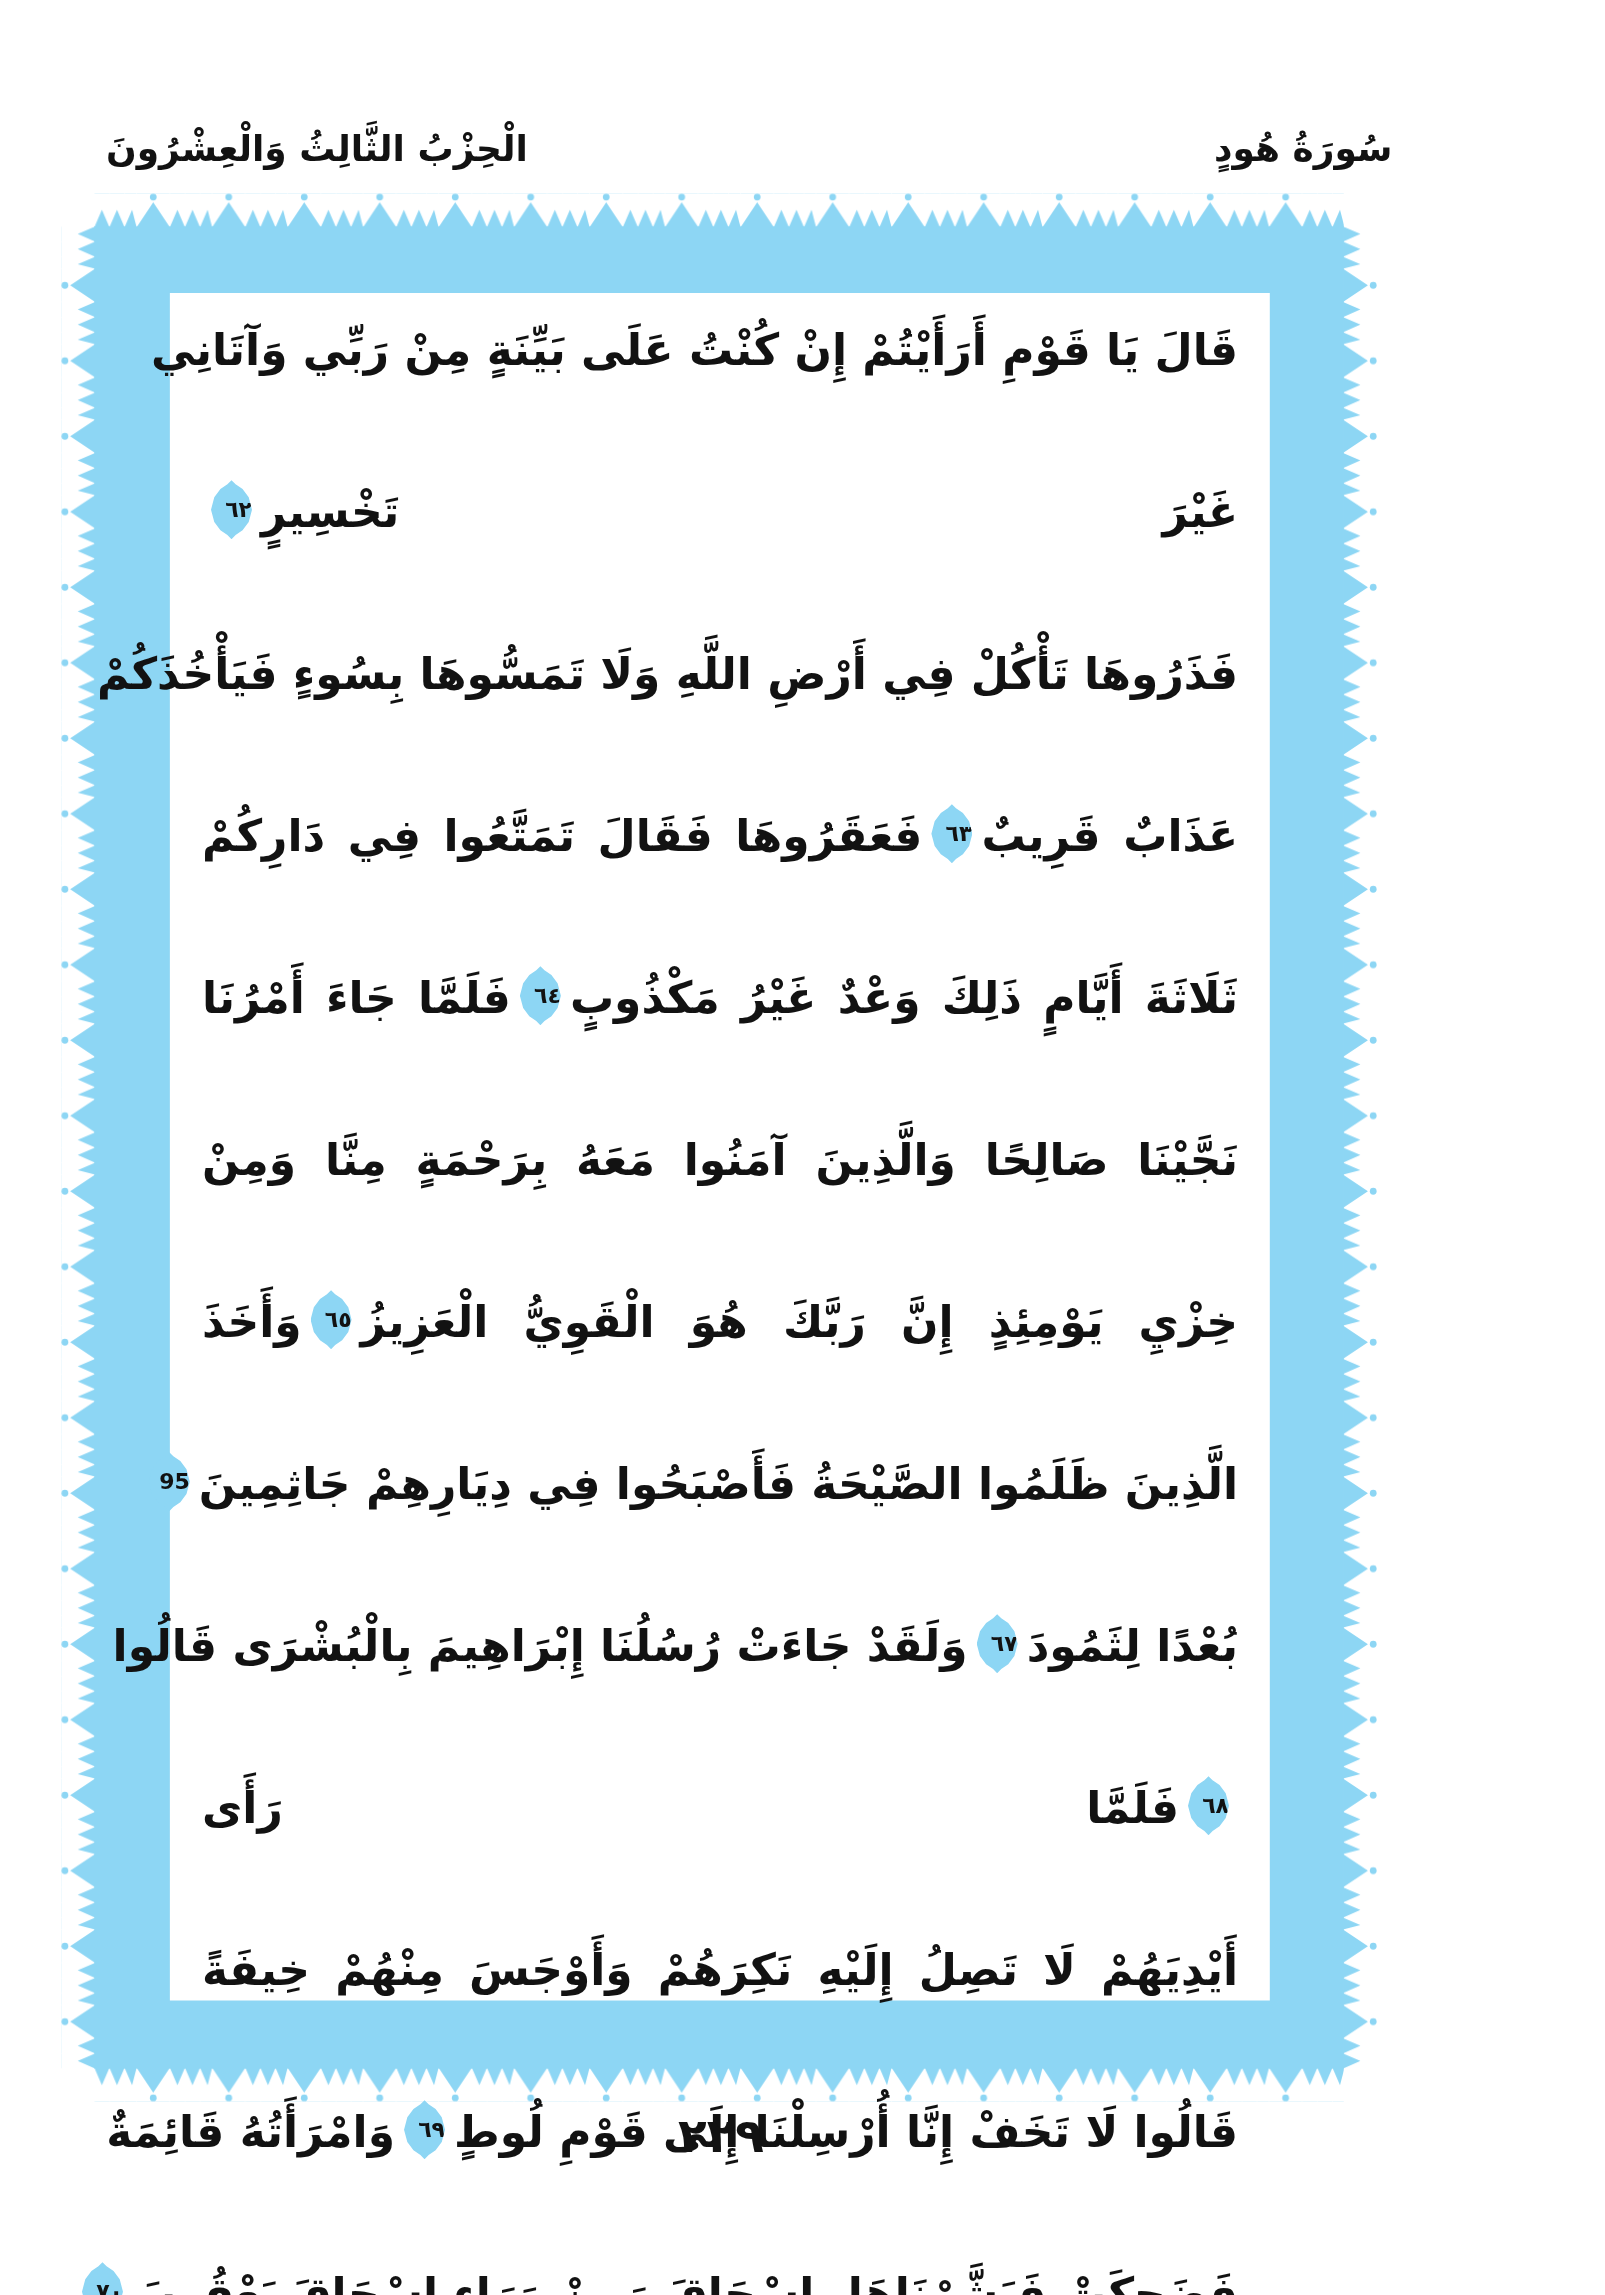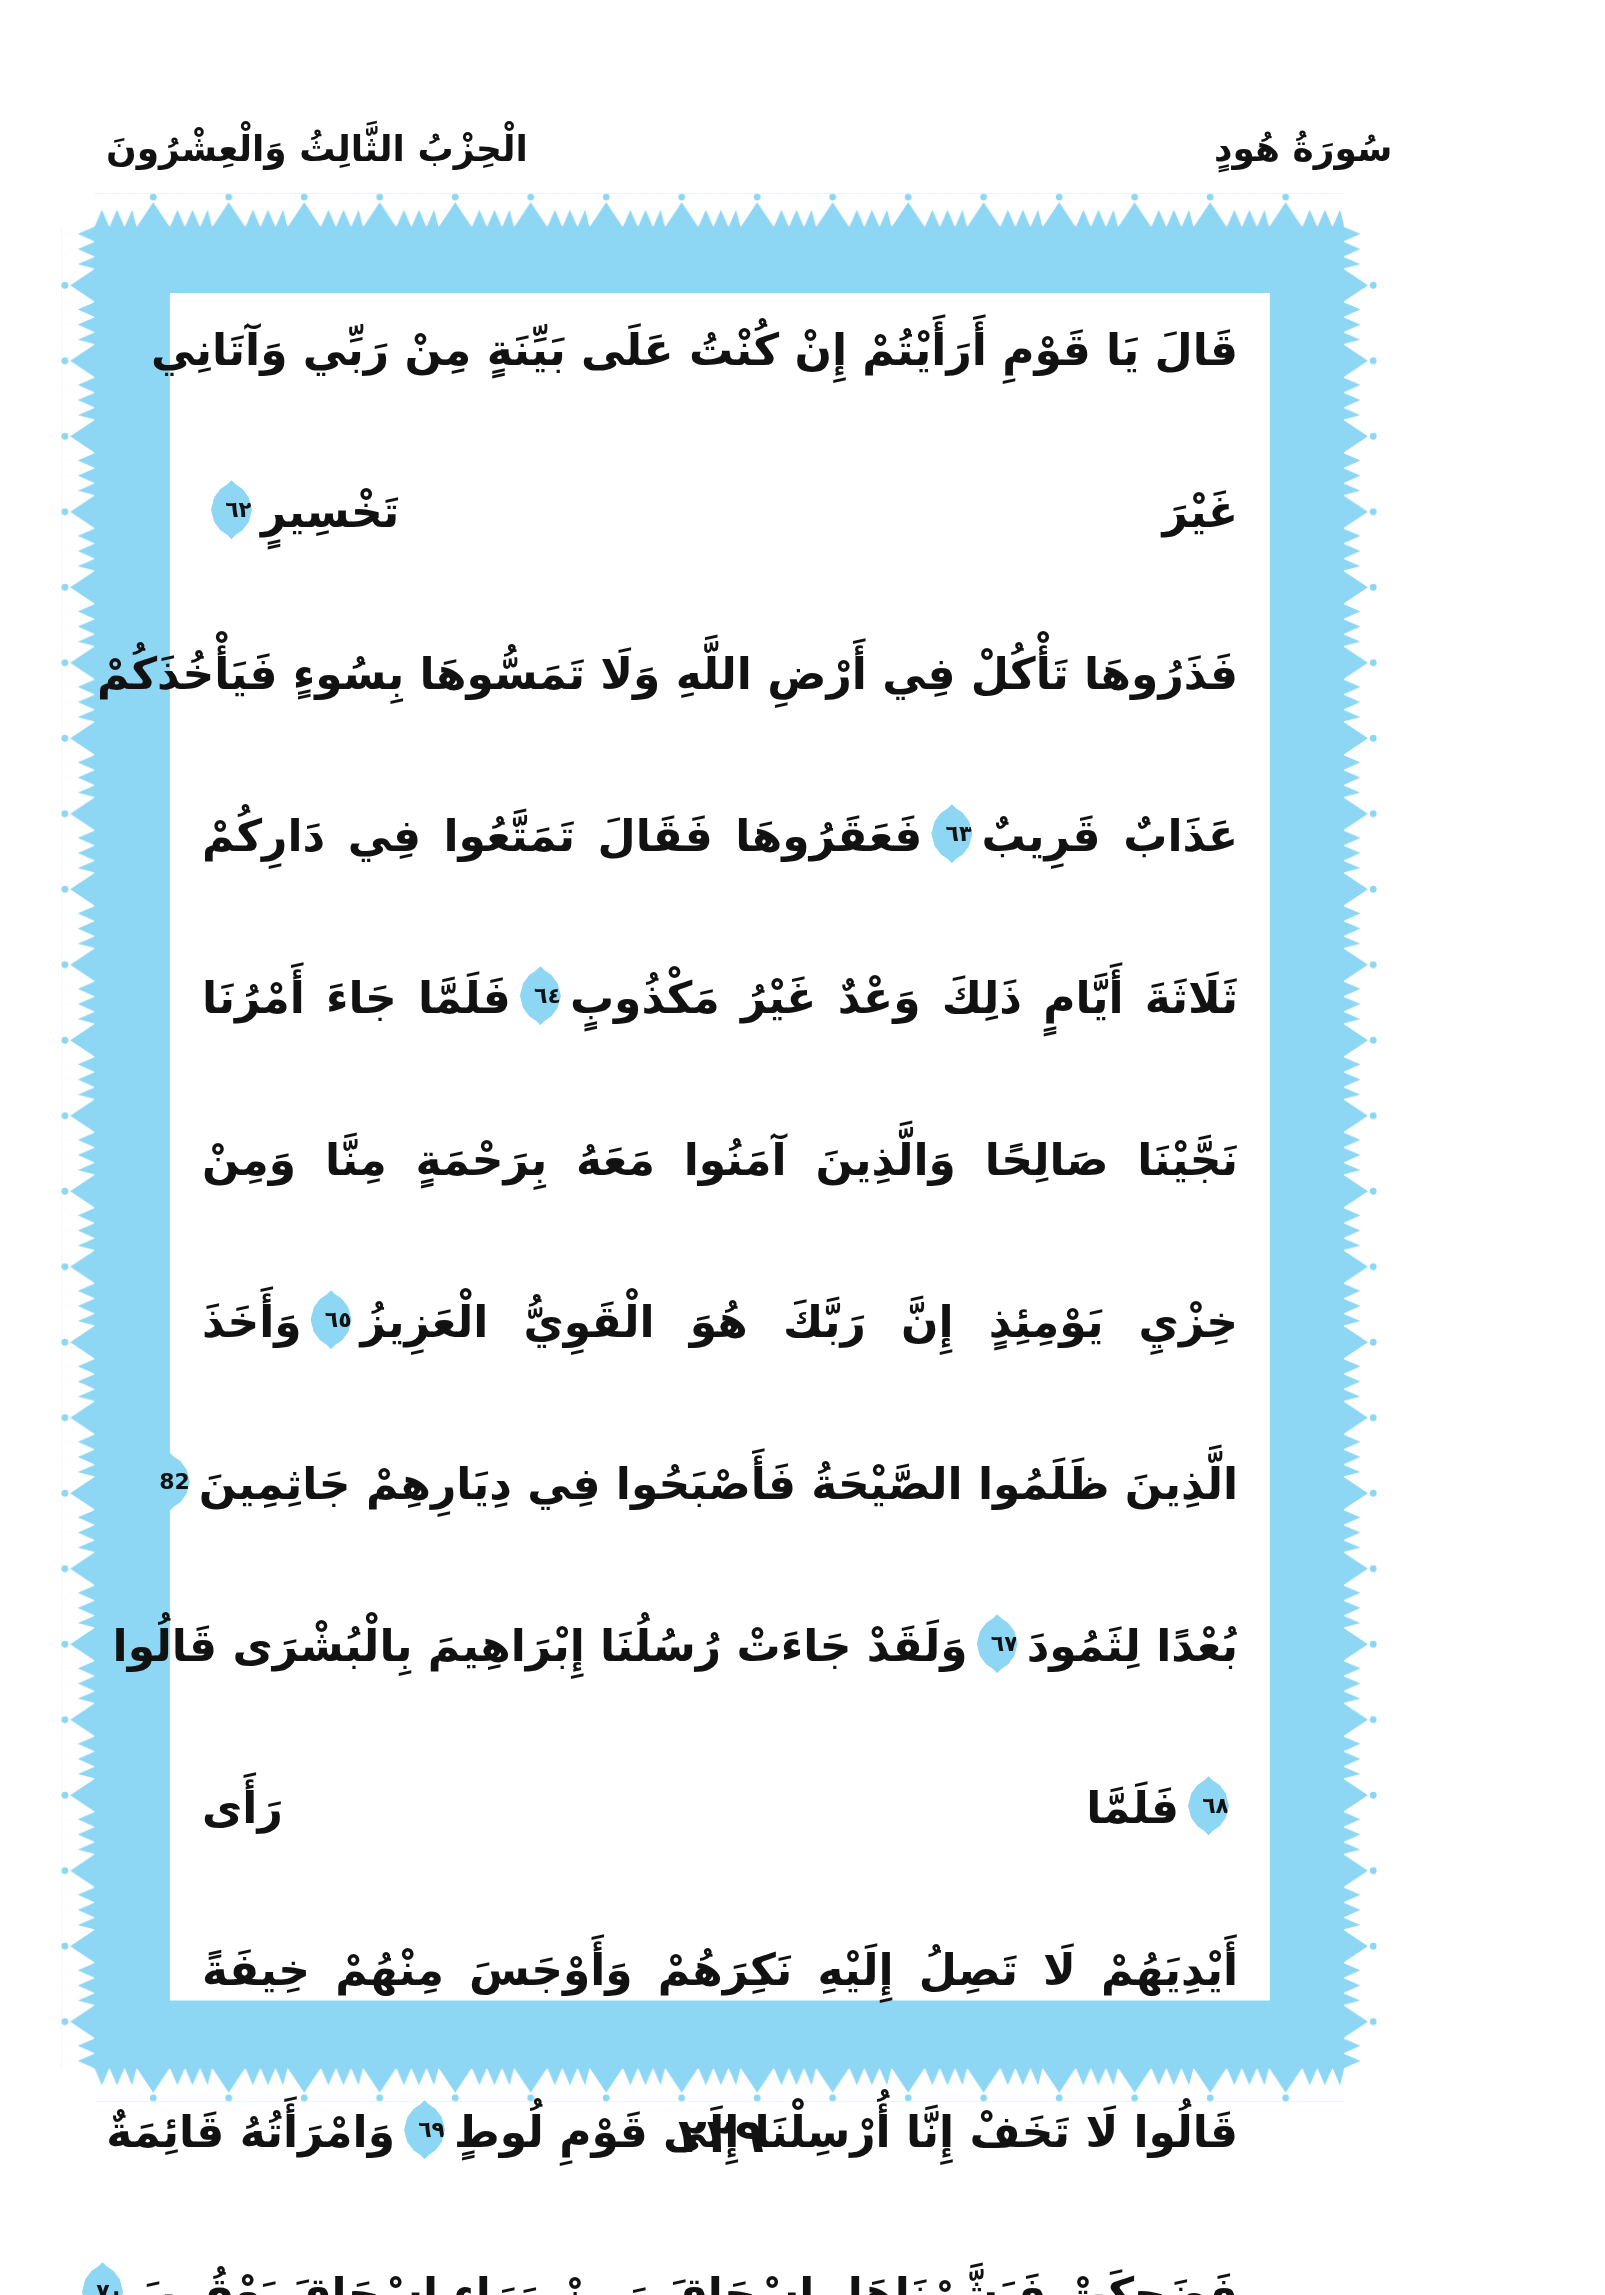--- a/index.html
+++ b/index.html
@@ -102,21 +102,21 @@
   </svg>
 
   <div class="text-area">
       <div class="quran-line"><span class="line-text">قَالَ يَا قَوْمِ أَرَأَيْتُمْ إِنْ كُنْتُ عَلَى بَيِّنَةٍ مِنْ رَبِّي وَآتَانِي</span></div>
       <div class="quran-line"><span class="line-text">غَيْرَ تَخْسِيرٍ</span><span class="verse-marker"><span class="verse-num">٦٢</span></span></div>
       <div class="quran-line"><span class="line-text">فَذَرُوهَا تَأْكُلْ فِي أَرْضِ اللَّهِ وَلَا تَمَسُّوهَا بِسُوءٍ فَيَأْخُذَكُمْ</span></div>
       <div class="quran-line"><span class="line-text">عَذَابٌ قَرِيبٌ</span><span class="verse-marker"><span class="verse-num">٦٣</span></span><span class="line-text">فَعَقَرُوهَا فَقَالَ تَمَتَّعُوا فِي دَارِكُمْ</span></div>
       <div class="quran-line"><span class="line-text">ثَلَاثَةَ أَيَّامٍ ذَلِكَ وَعْدٌ غَيْرُ مَكْذُوبٍ</span><span class="verse-marker"><span class="verse-num">٦٤</span></span><span class="line-text">فَلَمَّا جَاءَ أَمْرُنَا</span></div>
       <div class="quran-line"><span class="line-text">نَجَّيْنَا صَالِحًا وَالَّذِينَ آمَنُوا مَعَهُ بِرَحْمَةٍ مِنَّا وَمِنْ</span></div>
       <div class="quran-line"><span class="line-text">خِزْيِ يَوْمِئِذٍ إِنَّ رَبَّكَ هُوَ الْقَوِيُّ الْعَزِيزُ</span><span class="verse-marker"><span class="verse-num">٦٥</span></span><span class="line-text">وَأَخَذَ</span></div>
-      <div class="quran-line"><span class="line-text">الَّذِينَ ظَلَمُوا الصَّيْحَةُ فَأَصْبَحُوا فِي دِيَارِهِمْ جَاثِمِينَ</span><span class="verse-marker"><span class="verse-num">82</span></span></div>
+      <div class="quran-line"><span class="line-text">الَّذِينَ ظَلَمُوا الصَّيْحَةُ فَأَصْبَحُوا فِي دِيَارِهِمْ جَاثِمِينَ</span><span class="verse-marker"><span class="verse-num">95</span></span></div>
       <div class="quran-line"><span class="line-text">بُعْدًا لِثَمُودَ</span><span class="verse-marker"><span class="verse-num">٦٧</span></span><span class="line-text">وَلَقَدْ جَاءَتْ رُسُلُنَا إِبْرَاهِيمَ بِالْبُشْرَى قَالُوا</span></div>
       <div class="quran-line"><span class="verse-marker"><span class="verse-num">٦٨</span></span><span class="line-text">فَلَمَّا رَأَى</span></div>
       <div class="quran-line"><span class="line-text">أَيْدِيَهُمْ لَا تَصِلُ إِلَيْهِ نَكِرَهُمْ وَأَوْجَسَ مِنْهُمْ خِيفَةً</span></div>
       <div class="quran-line"><span class="line-text">قَالُوا لَا تَخَفْ إِنَّا أُرْسِلْنَا إِلَى قَوْمِ لُوطٍ</span><span class="verse-marker"><span class="verse-num">٦٩</span></span><span class="line-text">وَامْرَأَتُهُ قَائِمَةٌ</span></div>
       <div class="quran-line"><span class="line-text">فَضَحِكَتْ فَبَشَّرْنَاهَا بِإِسْحَاقَ وَمِنْ وَرَاءِ إِسْحَاقَ يَعْقُوبَ</span><span class="verse-marker"><span class="verse-num">٧٠</span></span></div>
     </div>
 
   <div class="page-number">٢٢٩</div>
 
 </div>

